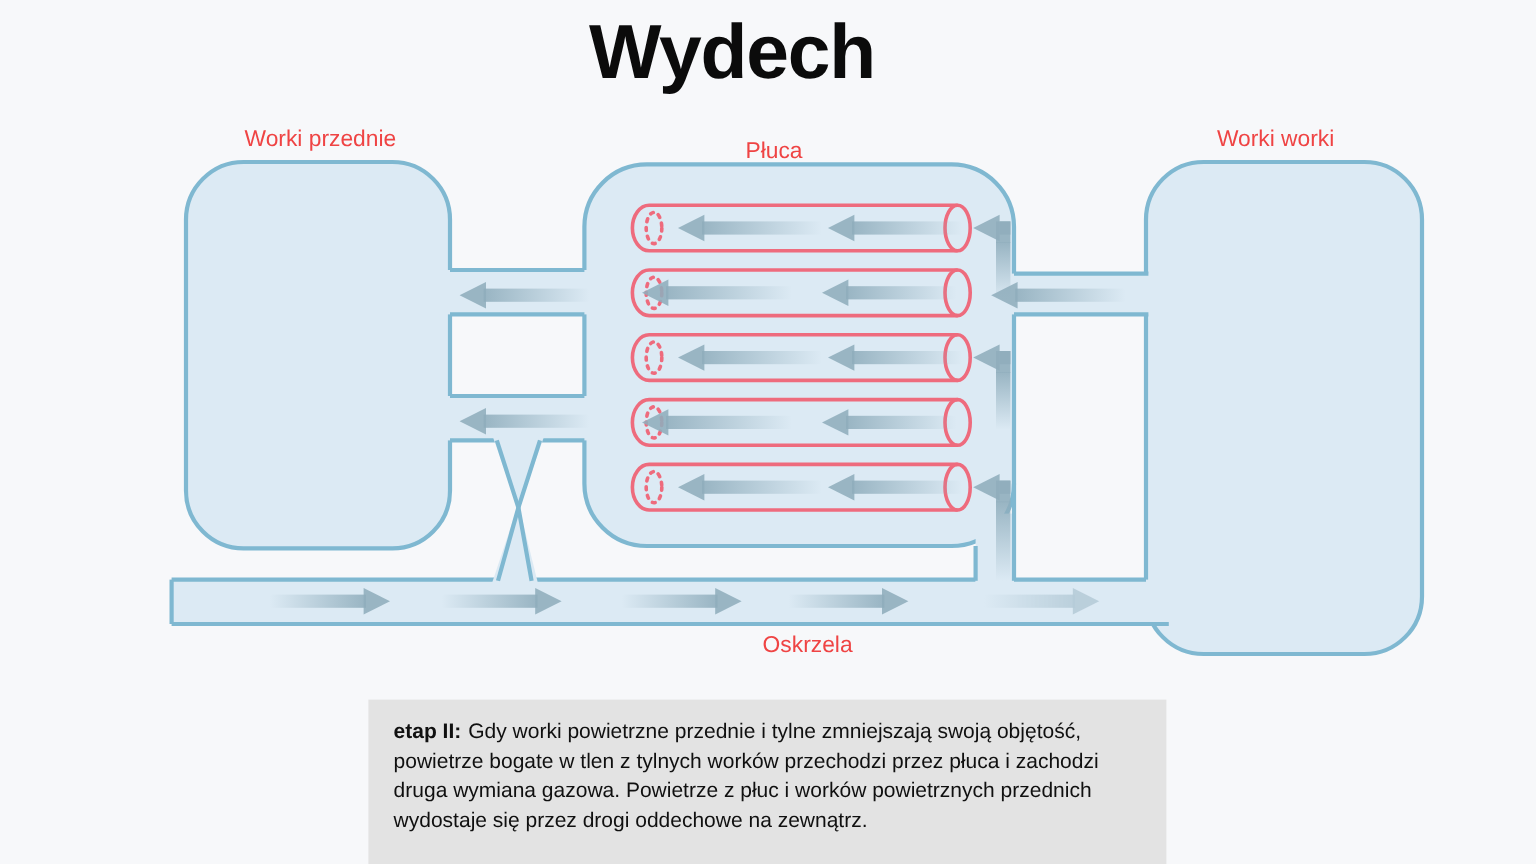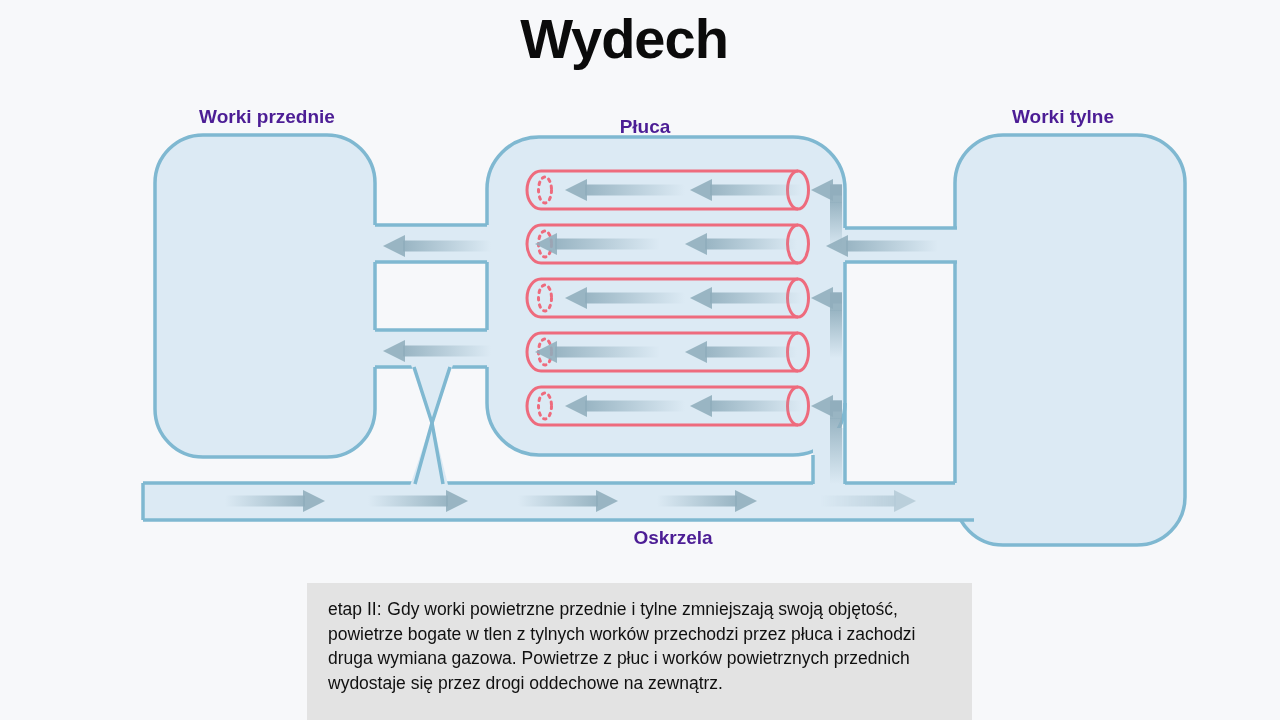--- a/index.html
+++ b/index.html
@@ -4,34 +4,34 @@
 <style>
   html,body{margin:0;padding:0;}
   body{
     width:1280px;height:720px;overflow:hidden;position:relative;
     background:var(--background,#f7f8fa);
     font-family:"Liberation Sans","DejaVu Sans",sans-serif;
   }
   .stage{position:absolute;left:0;top:0;width:1280px;height:720px;}
   svg{position:absolute;left:0;top:0;}
   .page-title{
-    position:absolute;top:6px;left:624px;transform:translateX(-50%);
-    font-size:56px;font-weight:700;letter-spacing:-1px;color:#0b0b0b;white-space:nowrap;
+    position:absolute;top:6px;left:610px;transform:translateX(-50%);
+    font-size:64px;font-weight:700;letter-spacing:-1px;color:#0b0b0b;white-space:nowrap;
   }
   .shape-label{
     position:absolute;transform:translateX(-50%);
-    font-size:19px;font-weight:700;color:#4c1d95;white-space:nowrap;
+    font-size:19px;font-weight:400;color:#ef4444;white-space:nowrap;
   }
   .caption{
     position:absolute;left:307px;top:583px;width:665px;height:137px;
     background:var(--caption-bg,#e3e3e3);
     box-sizing:border-box;padding:14px 22px 0 21px;
     font-size:17.5px;line-height:24.6px;color:#101010;
   }
-  .caption-prefix{font-weight:400;margin-right:.33em;}
+  .caption-prefix{font-weight:700;margin-right:.33em;}
   
   .bshape{fill:var(--shape-fill,#dceaf4);stroke:var(--shape-stroke,#7fb8d1);stroke-width:3.5;}
   .bf{fill:var(--shape-fill,#dceaf4);}
   .bs{stroke:var(--shape-stroke,#7fb8d1);stroke-width:3.5;fill:none;stroke-linejoin:round;}
   .pk{stroke:var(--tube-stroke,#ee6b7d);stroke-width:3;fill:none;}
   .pkd{stroke:var(--tube-stroke,#ee6b7d);stroke-width:3;fill:none;stroke-dasharray:2.5 4.8;stroke-linecap:round;}
   .ar{fill:var(--arrow,#8fadbc);opacity:.88;}
   .s1{stop-color:var(--arrow,#8fadbc);stop-opacity:.88;}
   .s0{stop-color:var(--arrow,#8fadbc);stop-opacity:0;}
 </style>
@@ -202,19 +202,19 @@
             <rect x="820" y="495.5" width="76" height="11" fill="url(#fadeL)"></rect>
         </g>
       </g>
     </g>
   </svg>
 
   <div class="page-title">Wydech</div>
 
   <div class="shape-label" style="left:267px;top:106px;">Worki przednie</div>
   <div class="shape-label" style="left:645px;top:116px;">Płuca</div>
-  <div class="shape-label" style="left:1063px;top:106px;">Worki tylne</div>
+  <div class="shape-label" style="left:1063px;top:106px;">Worki worki</div>
   <div class="shape-label" style="left:673px;top:527px;">Oskrzela</div>
 
   <div class="caption">
     <span class="caption-prefix">etap II:</span><span>Gdy worki powietrzne przednie i tylne zmniejszają swoją objętość, powietrze bogate w tlen z tylnych worków przechodzi przez płuca i zachodzi druga wymiana gazowa. Powietrze z płuc i worków powietrznych przednich wydostaje się przez drogi oddechowe na zewnątrz.</span>
   </div>
 </div>
 
 </body></html>

